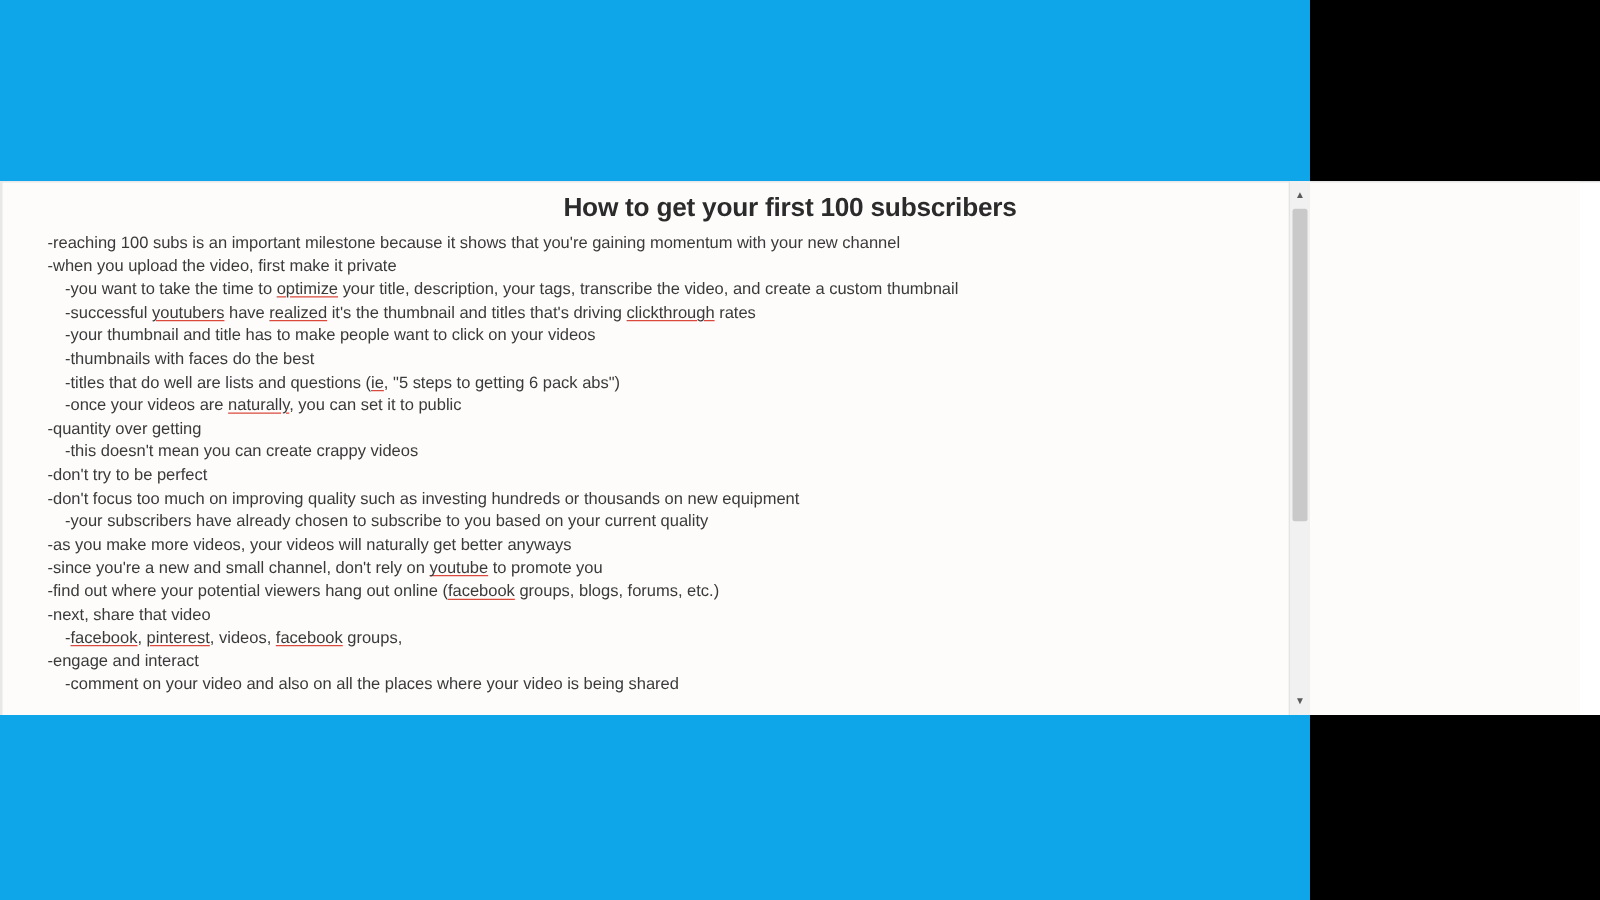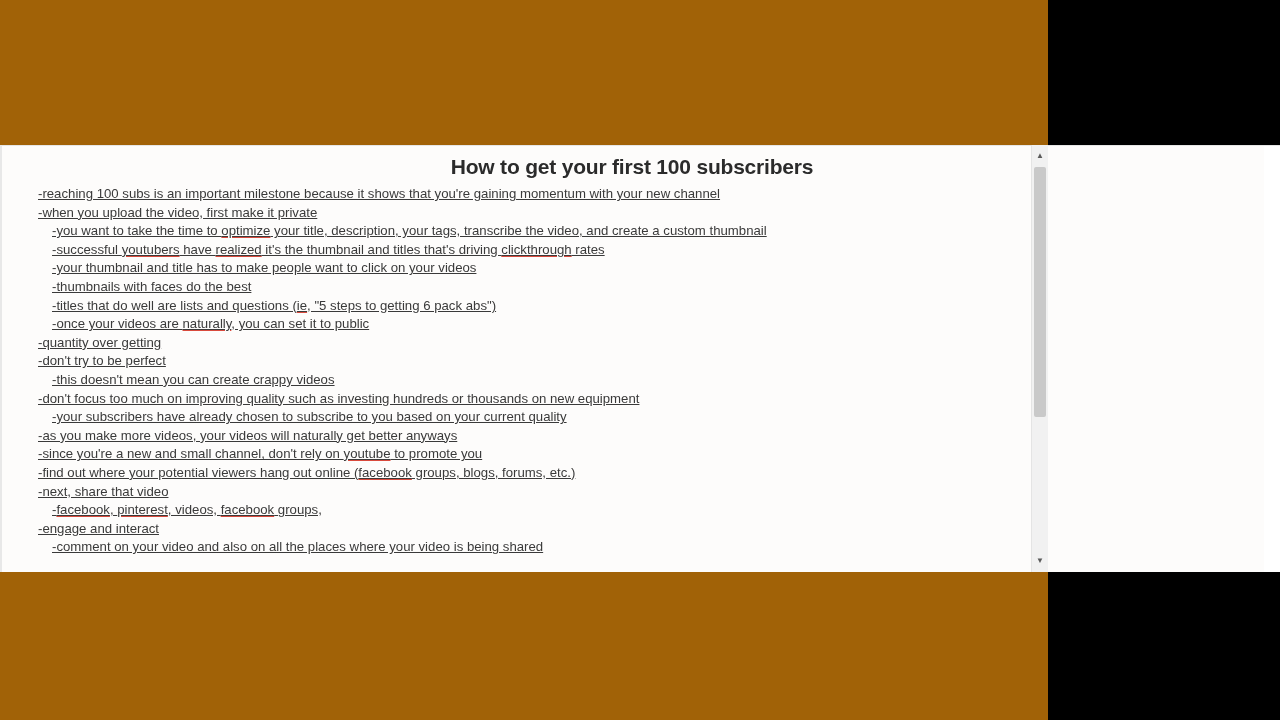--- a/index.html
+++ b/index.html
@@ -10,21 +10,21 @@
     height: 720px;
     overflow: hidden;
   }
   body {
     font-family: "Liberation Sans", sans-serif;
   }
   .screen {
     position: relative;
     width: 1048px;
     height: 720px;
-    background: #a16207;
+    background: #0ea5e9;
   }
   .doc-window {
     position: absolute;
     left: 0;
     top: 145px;
     width: 1280px;
     height: 427px;
     background: #ffffff;
     overflow: hidden;
   }
@@ -49,21 +49,20 @@
   }
   .doc-body {
     padding: 0 0 0 38px;
     font-size: 13.2px;
     color: #3a3a3a;
     line-height: 18.6px;
   }
   .line {
     white-space: pre;
     font-family: "Liberation Sans", sans-serif;
-    text-decoration: underline;
   }
   .indent-1 { padding-left: 14px; }
   .spell {
     text-decoration: underline;
     text-decoration-style: solid;
     text-decoration-color: #d94a3d;
     text-decoration-thickness: 1px;
     text-underline-offset: 2px;
   }
   
@@ -135,22 +134,22 @@
       <div class="doc-body" id="doc-body">
           <div class="line"><span>-reaching 100 subs is an important milestone because it shows that you're gaining momentum with your new channel</span></div>
           <div class="line"><span>-when you upload the video, first make it private</span></div>
           <div class="line indent-1"><span>-you want to take the time to </span><span class="spell">optimize</span><span> your title, description, your tags, transcribe the video, and create a custom thumbnail</span></div>
           <div class="line indent-1"><span>-successful </span><span class="spell">youtubers</span><span> have </span><span class="spell">realized</span><span> it's the thumbnail and titles that's driving </span><span class="spell">clickthrough</span><span> rates</span></div>
           <div class="line indent-1"><span>-your thumbnail and title has to make people want to click on your videos</span></div>
           <div class="line indent-1"><span>-thumbnails with faces do the best</span></div>
           <div class="line indent-1"><span>-titles that do well are lists and questions (</span><span class="spell">ie</span><span>, "5 steps to getting 6 pack abs")</span></div>
           <div class="line indent-1"><span>-once your videos are </span><span class="spell">naturally</span><span>, you can set it to public</span></div>
           <div class="line"><span>-quantity over getting</span></div>
+          <div class="line indent-1"><span>-this doesn't mean you can create crappy videos</span></div>
           <div class="line"><span>-don't try to be perfect</span></div>
-          <div class="line indent-1"><span>-this doesn't mean you can create crappy videos</span></div>
           <div class="line"><span>-don't focus too much on improving quality such as investing hundreds or thousands on new equipment</span></div>
           <div class="line indent-1"><span>-your subscribers have already chosen to subscribe to you based on your current quality</span></div>
           <div class="line"><span>-as you make more videos, your videos will naturally get better anyways</span></div>
           <div class="line"><span>-since you're a new and small channel, don't rely on </span><span class="spell">youtube</span><span> to promote you</span></div>
           <div class="line"><span>-find out where your potential viewers hang out online (</span><span class="spell">facebook</span><span> groups, blogs, forums, etc.)</span></div>
           <div class="line"><span>-next, share that video</span></div>
           <div class="line indent-1"><span>-</span><span class="spell">facebook</span><span>, </span><span class="spell">pinterest</span><span>, videos, </span><span class="spell">facebook</span><span> groups,</span></div>
           <div class="line"><span>-engage and interact</span></div>
           <div class="line indent-1"><span>-comment on your video and also on all the places where your video is being shared</span></div>
         </div>

